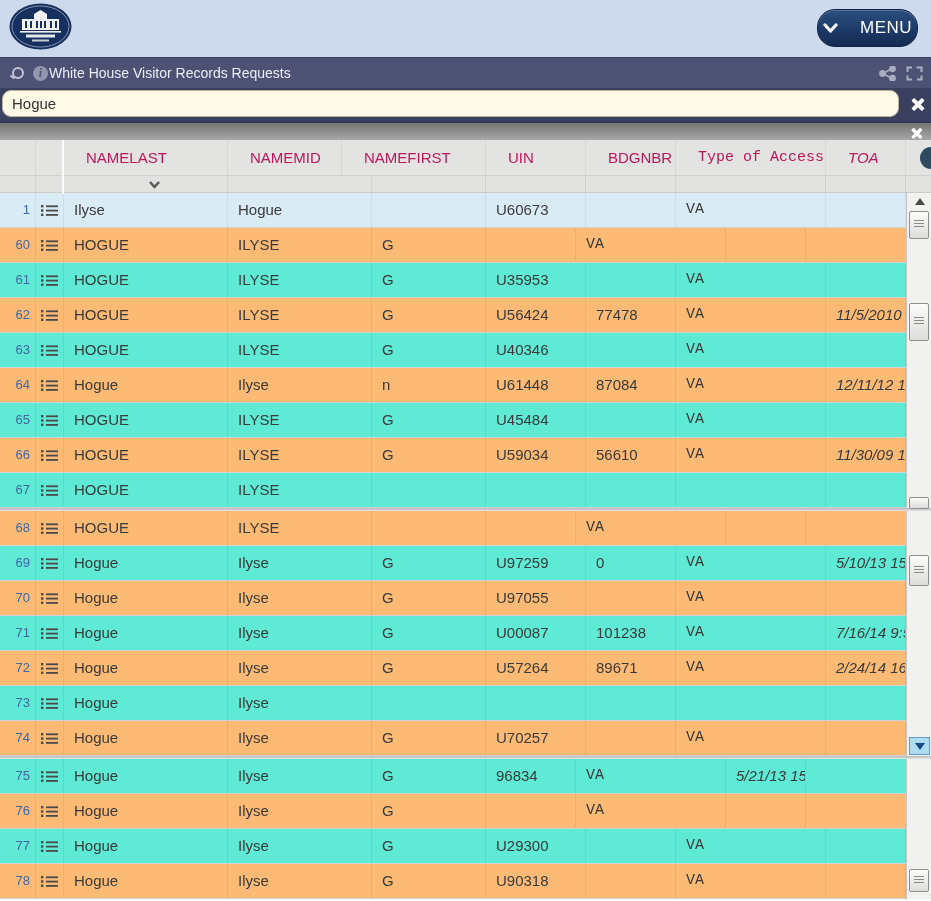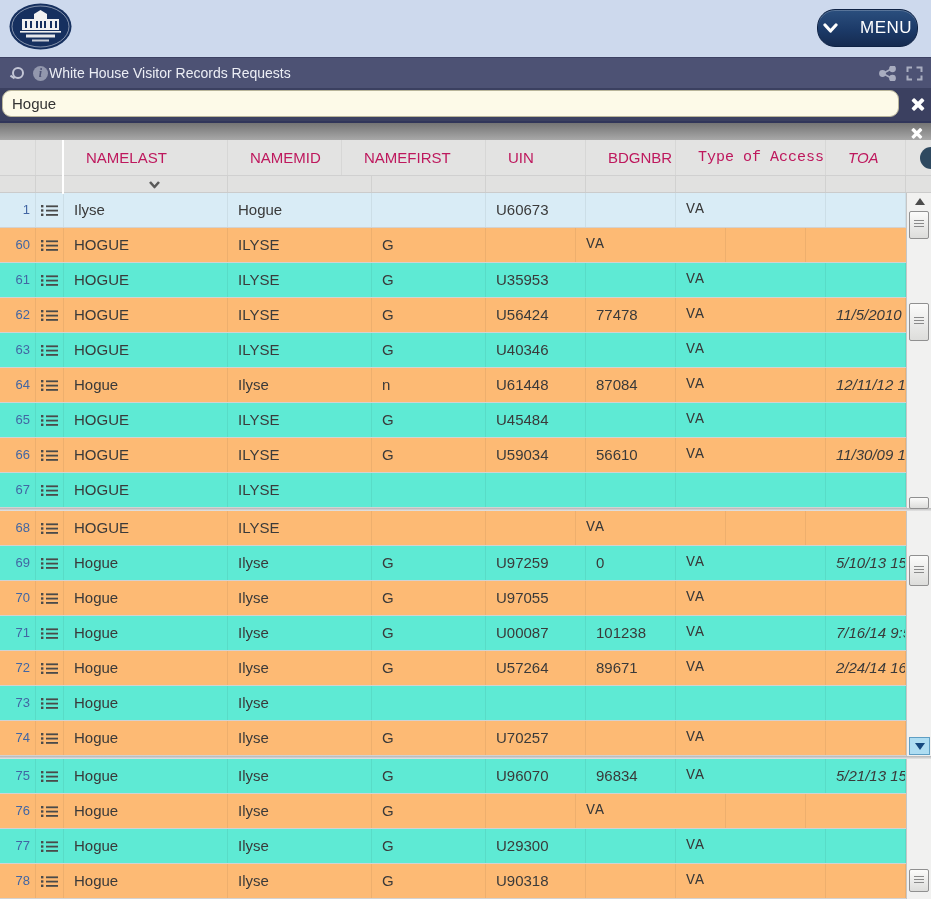--- a/index.html
+++ b/index.html
@@ -589,21 +589,20 @@
                     <rect x="0" y="9.6" width="2.4" height="2.4"></rect>
                     <rect x="5" y="1.4" width="12" height="1.8"></rect>
                     <rect x="5" y="5.7" width="12" height="1.8"></rect>
                     <rect x="5" y="10" width="12" height="1.8"></rect>
                   </g>
                 </svg>
               </div>
               <div class="cell w-nl">Hogue</div>
               <div class="cell w-nf">Ilyse</div>
               <div class="cell w-nm">G</div>
-              <div class="cell w-uin">U96070</div>
               <div class="cell w-bdg">96834</div>
               <div class="cell w-acc">VA</div>
               <div class="cell w-toa">5/21/13 15</div>
             </div>
             <div class="row shaded">
               <div class="cell num w-num">76</div>
               <div class="cell icn w-icon">
                 <svg class="hamb" width="17" height="13" viewBox="0 0 17 13">
                   <g fill="#4a4a4a">
                     <rect x="0" y="1" width="2.4" height="2.4"></rect>

